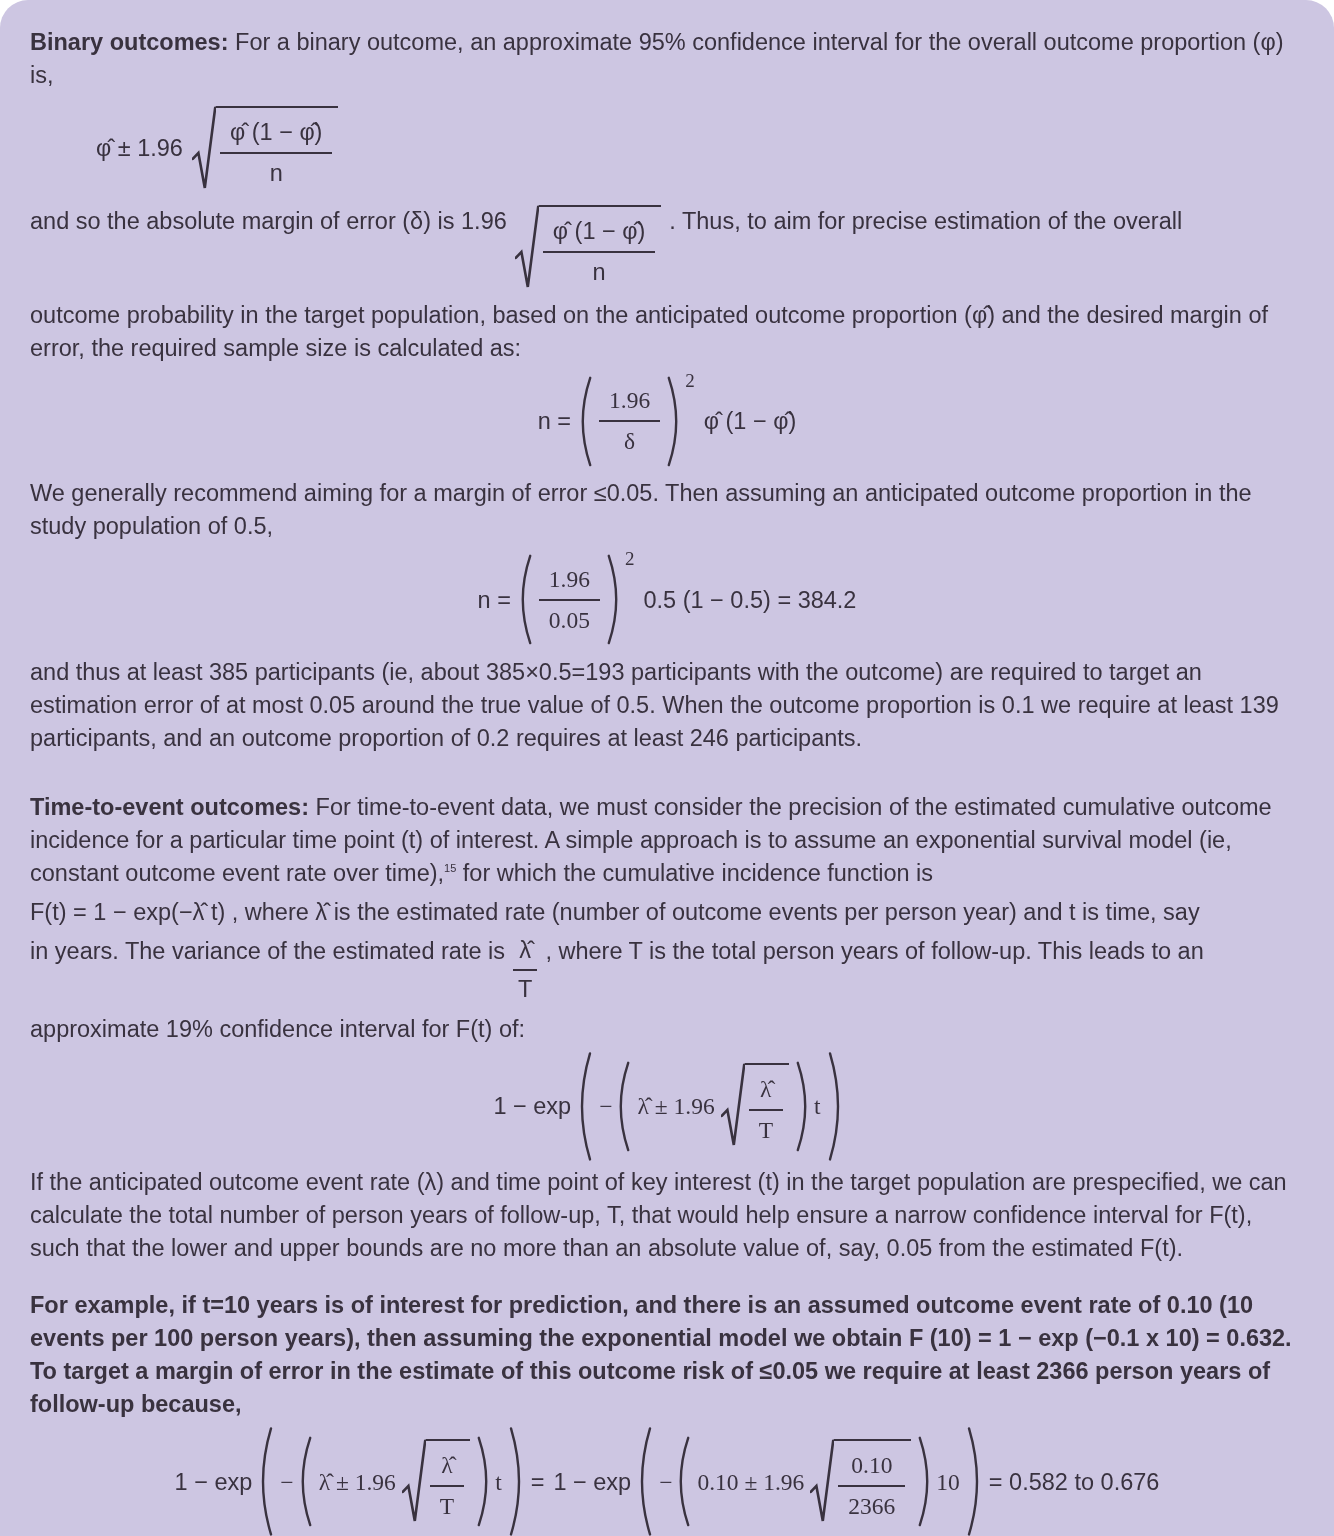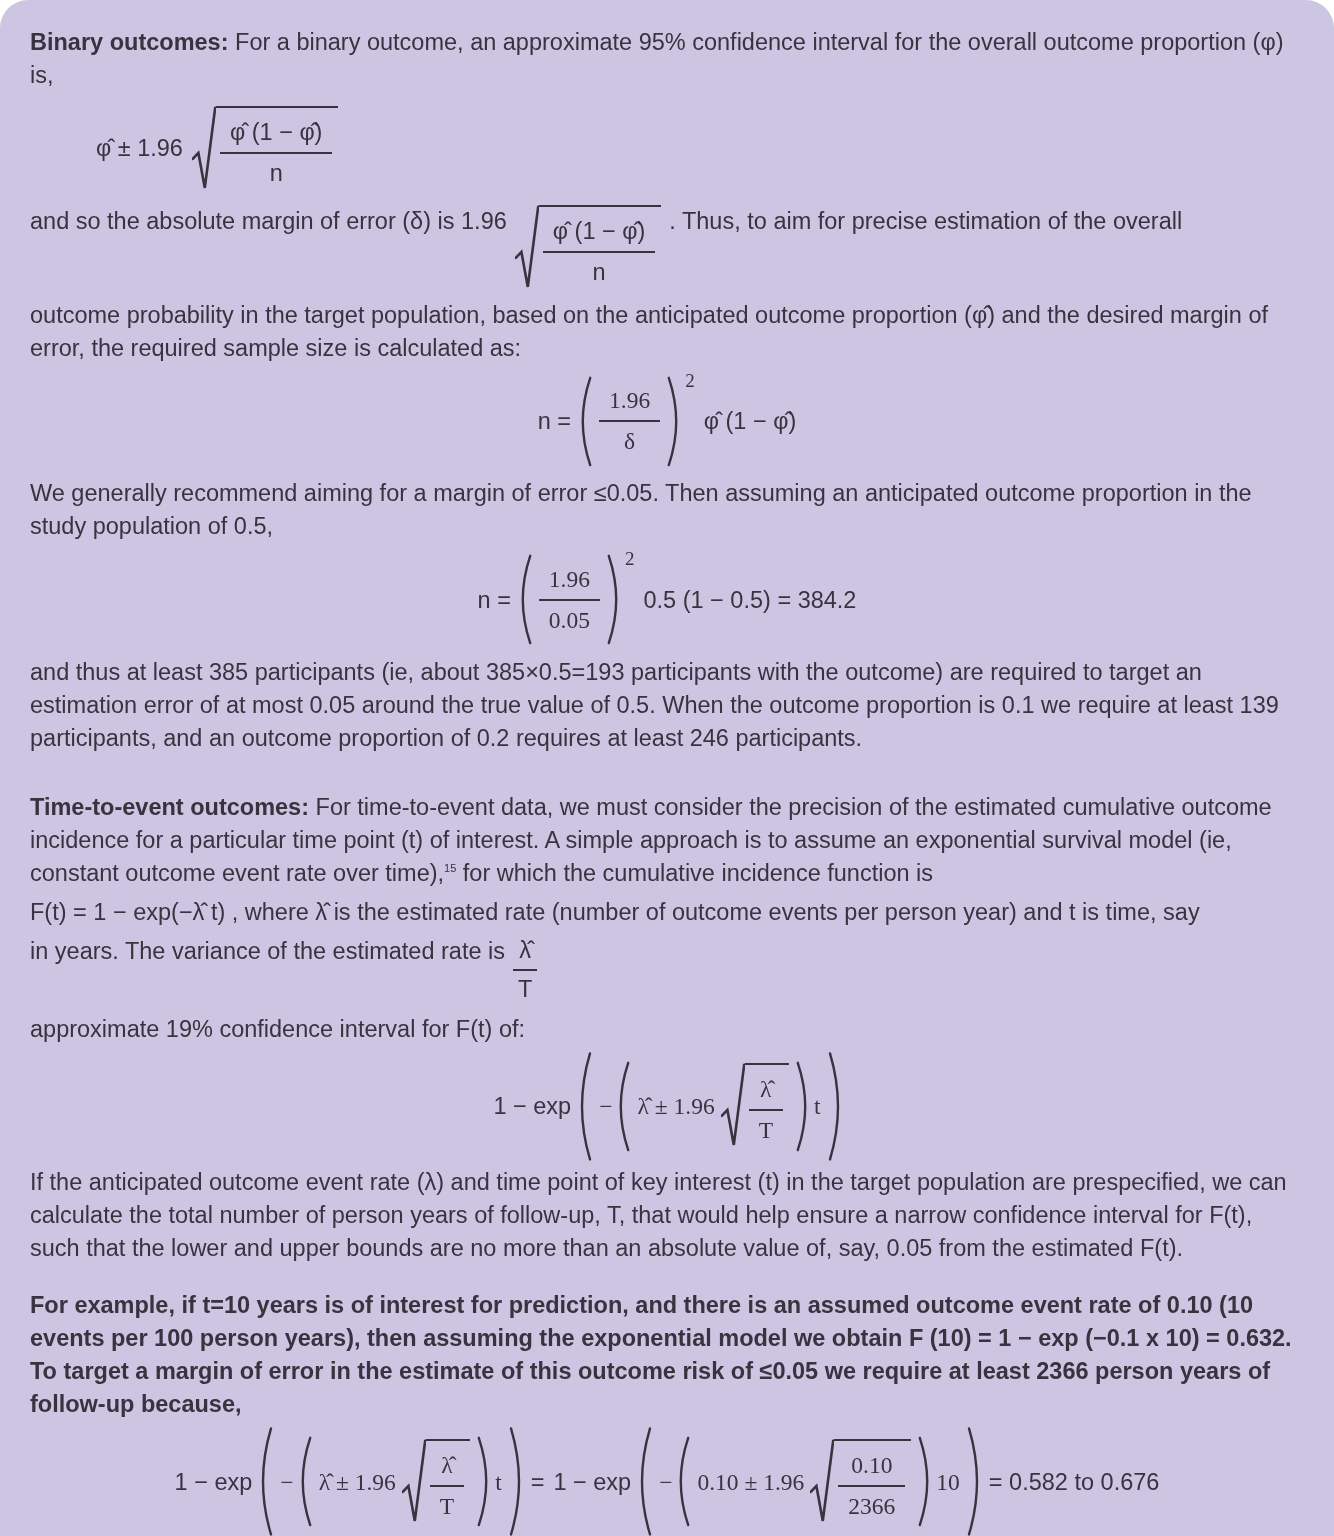--- a/index.html
+++ b/index.html
@@ -124,20 +124,21 @@
   <p class="para mt-lg"><b>Time-to-event outcomes:</b><span> For time-to-event data, we must consider the precision of the estimated cumulative outcome incidence for a particular time point (t) of interest. A simple approach is to assume an exponential survival model (ie, constant outcome event rate over time),</span><sup class="ref">15</sup><span> for which the cumulative incidence function is</span></p>
 
   <p class="para">F(t) = 1 − exp(−λ̂ t) , where λ̂ is the estimated rate (number of outcome events per person year) and t is time, say</p>
 
   <div class="trow">
     <span class="txt">in years. The variance of the estimated rate is</span>
     <span class="frac ifrac">
       <span class="fnum">λ̂</span>
       <span class="fden">T</span>
     </span>
+    <span class="txt">, where T is the total person years of follow-up. This leads to an</span>
   </div>
 
   <p class="para">approximate 19% confidence interval for F(t) of:</p>
 
   <div class="mrow">
     <span class="expgrp">
       <span>1 − exp</span>
       <span class="grp">
         <svg class="par tall" viewBox="0 0 14 100" preserveAspectRatio="none" aria-hidden="true">
             <path d="M11 3 Q3 27 3 50 Q3 73 11 97"></path>

